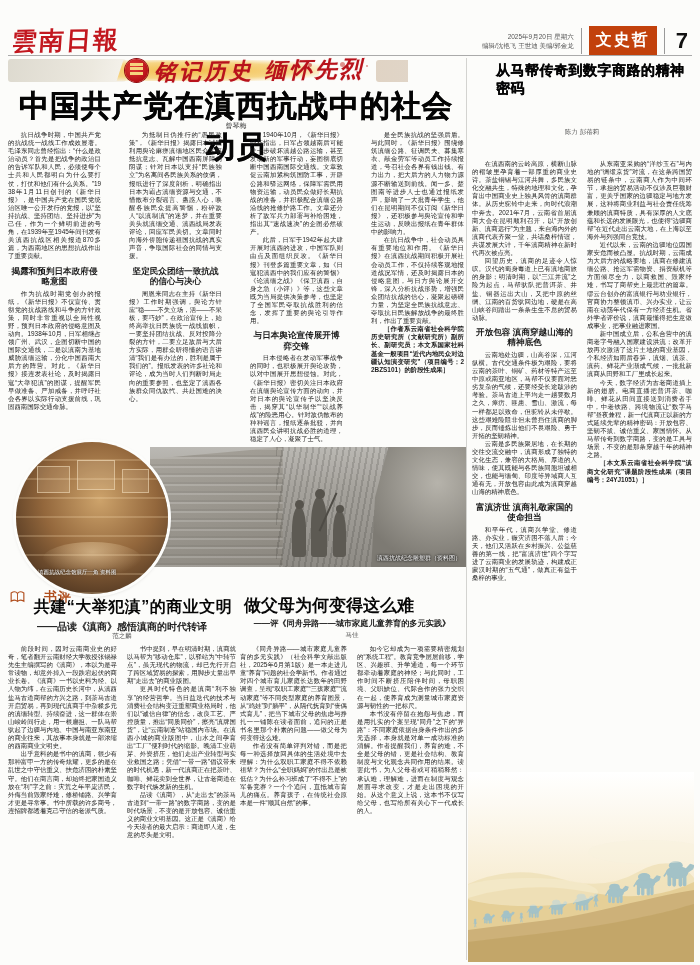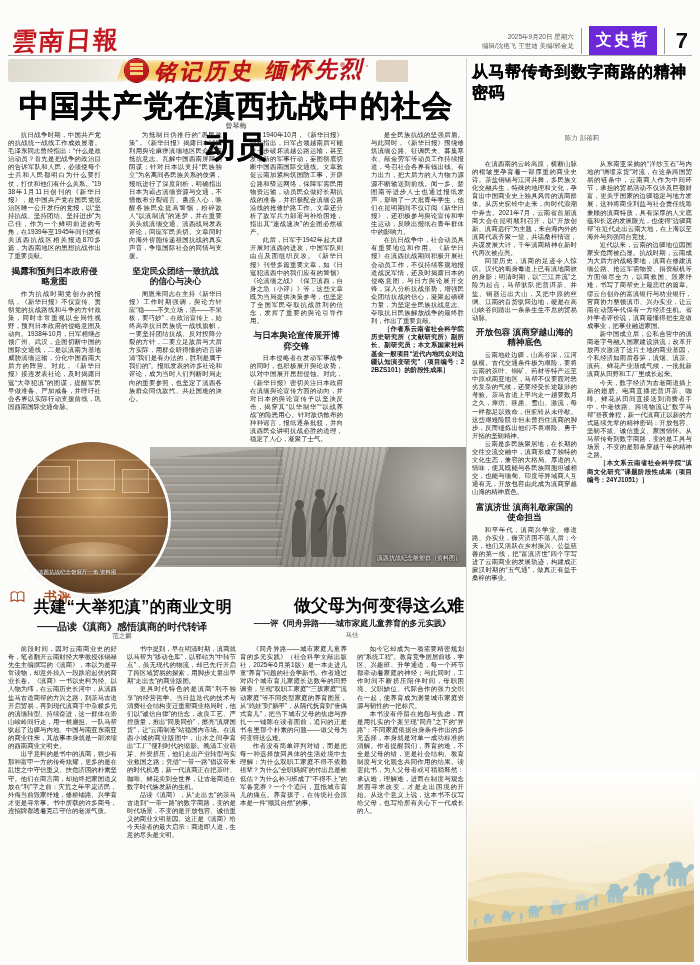--- a/index.html
+++ b/index.html
@@ -3,21 +3,21 @@
 <meta charset="utf-8">
 <style>
   html,body{margin:0;padding:0;}
   body{width:700px;height:965px;position:relative;background:#fcfcfa;font-family:"Liberation Sans",sans-serif;color:#1c1c1c;overflow:hidden;}
   .abs{position:absolute;}
   
   #logo{left:12px;top:24px;font-family:"DejaVu Serif",serif;font-weight:bold;font-size:25px;color:#c2181f;transform:skewX(-5deg) rotate(-1deg);letter-spacing:2px;}
   #head-right{right:8px;top:26px;display:flex;align-items:center;gap:7px;}
   #head-dates{text-align:right;font-size:6.5px;line-height:9px;color:#555;}
   .vdiv{width:1px;height:26px;background:#999;}
-  #section-box{background:#6d28d9;color:#fff;font-weight:bold;font-size:16px;letter-spacing:2px;padding:4px 7px;}
+  #section-box{background:#c2410c;color:#fff;font-weight:bold;font-size:16px;letter-spacing:2px;padding:4px 7px;}
   #page-num{font-size:22px;font-weight:bold;color:#111;padding:0 4px;}
   #head-rule{left:8px;top:55px;width:684px;height:1px;background:#aaa;}
   
   #banner{left:8px;top:57px;width:400px;height:27px;overflow:hidden;}
   #banner .graywash{position:absolute;left:0;top:2px;width:118px;height:23px;background:linear-gradient(100deg,#d8d4c8,#e9e5da 70%,#f4f1ea);opacity:.85;border-radius:3px;}
   #banner .goldwash{position:absolute;left:112px;top:3px;width:200px;height:21px;background:radial-gradient(ellipse at 35% 50%,#f2bb45 0%,#f6d37e 55%,rgba(246,211,126,0) 85%);transform:skewX(-18deg);opacity:.95;}
   #banner .emblem{position:absolute;left:117px;top:2px;width:23px;height:23px;border-radius:50%;background:radial-gradient(circle at 40% 35%,#e23b37,#b40e15 75%);box-shadow:0 0 0 1px #8e0a10;}
   #banner .emblem i{position:absolute;left:5px;top:8px;width:13px;height:3px;background:#f6d37e;box-shadow:0 5px 0 #f6d37e,0 -4px 0 #f6d37e;}
   #slogan{position:absolute;left:146px;top:-1px;font-family:"DejaVu Serif",serif;font-style:italic;font-weight:bold;font-size:22px;color:#b8121b;letter-spacing:3px;transform:rotate(-1deg);text-shadow:0 0 1px rgba(184,18,27,.4);}
   #banner .speck{position:absolute;border-radius:50%;background:#c0261f;}
@@ -44,29 +44,29 @@
   #circlephoto .shelves{position:absolute;inset:0;background:repeating-linear-gradient(180deg,transparent 0 17px,rgba(255,228,185,.22) 17px 19px);}
   #circlephoto .frame{position:absolute;border:1px solid rgba(244,224,192,.55);background:rgba(255,240,214,.14);}
   #circlephoto .case{position:absolute;left:18%;bottom:12%;width:64%;height:22%;background:radial-gradient(ellipse at 50% 30%,rgba(255,233,190,.5),rgba(255,233,190,0) 75%);border-radius:50%;}
   #circle-caption{position:absolute;left:22px;bottom:18px;color:#fff;font-size:5.5px;text-shadow:0 0 2px #000;}
   
   #review-badge{left:10px;top:588px;display:flex;align-items:center;gap:19px;color:#b14f1e;font-weight:bold;font-size:13px;letter-spacing:1px;}
   #review-title{left:30px;top:597px;width:206px;text-align:center;font-size:16px;font-weight:900;color:#070707;letter-spacing:.5px;}
   #review-subtitle{left:8px;top:620px;width:228px;text-align:center;font-size:10px;font-weight:bold;color:#222;}
   #review-author{left:8px;top:632px;width:228px;text-align:center;font-size:6.5px;color:#555;}
   #review-cols{left:8px;top:645px;width:228px;height:312px;gap:10px;}
-  #parent-title{left:244px;top:594px;width:220px;text-align:right;font-size:17px;font-weight:900;color:#070707;}
+  #parent-title{left:244px;top:594px;width:220px;text-align:left;font-size:17px;font-weight:900;color:#070707;}
   #parent-subtitle{left:238px;top:618px;width:228px;text-align:center;font-size:8.2px;font-weight:bold;color:#222;}
   #parent-author{left:238px;top:631px;width:228px;text-align:center;font-size:6.5px;color:#555;}
   #parent-cols{left:240px;top:645px;width:224px;height:312px;gap:10px;}
   
   #right-rule{left:466px;top:58px;width:1px;height:902px;background:#d3d3d0;}
   #right-art{left:472px;top:58px;width:220px;}
   #right-kicker{font-size:10.5px;font-weight:bold;color:#111;}
-  #right-title{margin-top:4px;font-size:16px;font-weight:900;color:#050505;letter-spacing:.5px;-webkit-text-stroke:.3px #050505;}
+  #right-title{margin-top:4px;font-size:14px;font-weight:900;color:#050505;letter-spacing:.5px;margin-left:24px;-webkit-text-stroke:.3px #050505;}
   #right-byline{margin-top:30px;text-align:center;font-size:6.5px;color:#555;}
   #right-cols{left:472px;top:160px;width:220px;height:610px;gap:10px;}
   #caravan{left:468px;top:772px;width:226px;height:190px;}
 </style>
 </head>
 <body>
 
 <div class="abs" id="logo">雲南日報</div>
 <div class="abs" id="head-right">
   <div id="head-dates">

